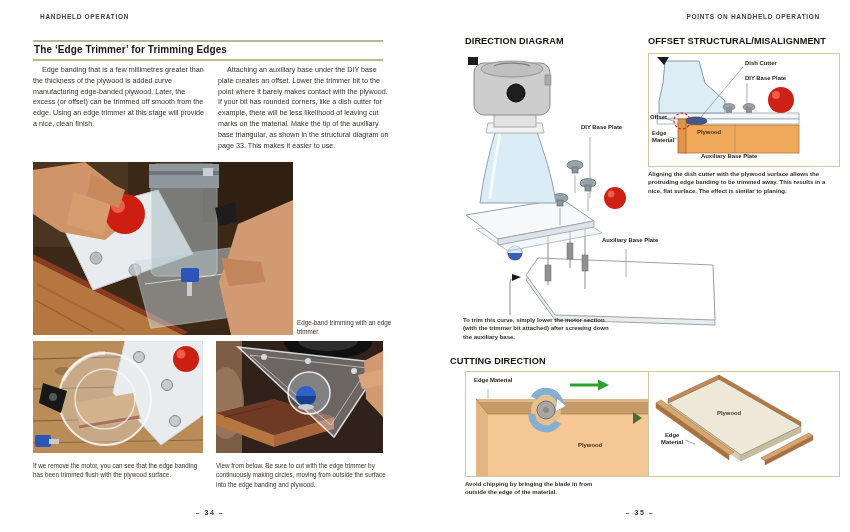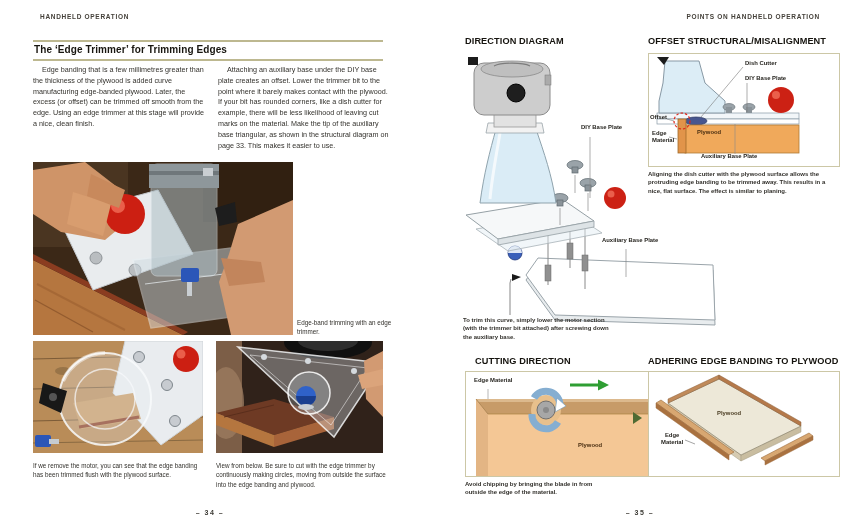--- a/index.html
+++ b/index.html
@@ -218,21 +218,21 @@
     <div class="dlabel" style="left:96px;top:6px;">Dish Cutter</div>
     <div class="dlabel" style="left:96px;top:21px;">DIY Base Plate</div>
     <div class="dlabel" style="left:1px;top:60px;">Offset</div>
     <div class="dlabel" style="left:3px;top:76px;">Edge
 Material</div>
     <div class="dlabel" style="left:48px;top:75px;color:#4a2f12;">Plywood</div>
     <div class="dlabel" style="left:52px;top:99px;">Auxiliary Base Plate</div>
   </div>
   <div class="dcaption" style="left:648px;top:170px;width:192px;">Aligning the dish cutter with the plywood surface allows the protruding edge banding to be trimmed away. This results in a nice, flat surface. The effect is similar to planing.</div>
 
-  <div class="sechead" style="left:475px;top:356px;">CUTTING DIRECTION</div>
+  <div class="sechead" style="left:450px;top:356px;">CUTTING DIRECTION</div>
   <div class="diagbox" style="left:465px;top:371px;width:196px;height:104px;">
     <svg viewBox="0 0 196 104" width="196" height="104" style="position:absolute;left:0;top:0;">
       <rect x="10" y="27" width="186" height="77" fill="#f4c795"></rect>
       <rect x="10" y="27" width="186" height="15" fill="#c79b68"></rect>
       <rect x="10" y="27" width="186" height="3" fill="#dcb98d"></rect>
       <polygon points="10,27 22,42 22,104 10,104" fill="#e3b584"></polygon>
       <line x1="10" y1="27" x2="22" y2="42" stroke="#b08a58" stroke-width="1"></line>
       <line x1="22" y1="42" x2="196" y2="42" stroke="#a9813f" stroke-width=".7"></line>
       <circle cx="80" cy="38" r="15" fill="#e8c08c"></circle>
       <path d="M68,26 A14,14 0 0 1 94,34" fill="none" stroke="#85aed1" stroke-width="7"></path>
@@ -244,21 +244,20 @@
       <polygon points="132,7.5 143,13 132,18.5" fill="#2f9e33"></polygon>
       <line x1="22" y1="17" x2="22" y2="27" stroke="#888" stroke-width=".6"></line>
     </svg>
     <div class="dlabel" style="left:8px;top:5px;">Edge Material</div>
     <div class="dlabel" style="left:112px;top:70px;color:#4a2f12;">Plywood</div>
   </div>
   <div class="dcaption" style="left:465px;top:480px;width:150px;">Avoid chipping by bringing the blade in from outside the edge of the material.</div>
 
   <div class="green-tri" style="left:633px;top:412px;"></div>
 
-  <div class="sechead" style="left:648px;top:356px;">ADHERING EDGE BANDING TO PLYWOOD</div>
   <div class="diagbox" style="left:648px;top:371px;width:190px;height:104px;">
     <svg viewBox="0 0 190 104" width="190" height="104" style="position:absolute;left:0;top:0;">
       <polygon points="19,31 92,83 92,89 19,37" fill="#d6cbb2" stroke="#a59d85" stroke-width=".5"></polygon>
       <polygon points="92,83 152,54 152,60 92,89" fill="#c9bda0" stroke="#a59d85" stroke-width=".5"></polygon>
       <polygon points="70,7 152,54 92,83 19,31" fill="#ede8d8" stroke="#958d75" stroke-width=".8"></polygon>
       <polygon points="70,3 19,27 19,31 70,7" fill="#c08a5a" stroke="#8a5f38" stroke-width=".5"></polygon>
       <polygon points="70,3 152,50 152,54 70,7" fill="#b5794a" stroke="#8a5f38" stroke-width=".5"></polygon>
       <polygon points="7,31 12,28 85,80 80,83" fill="#d8a771" stroke="#9c6b3d" stroke-width=".6"></polygon>
       <polygon points="7,31 80,83 80,88 7,36" fill="#a9713f" stroke="#9c6b3d" stroke-width=".5"></polygon>
       <polygon points="112,86 160,61 164,64 116,89" fill="#d8a771" stroke="#9c6b3d" stroke-width=".6"></polygon>

